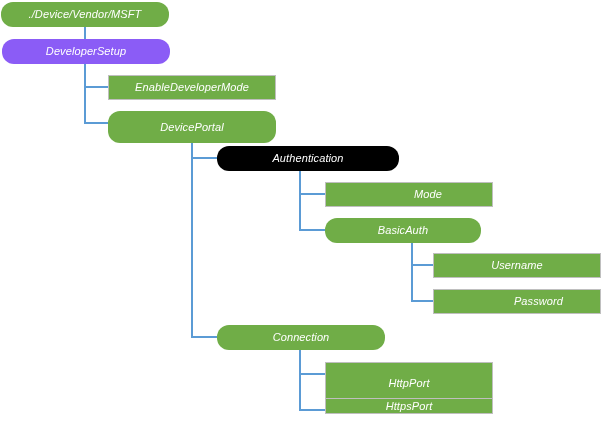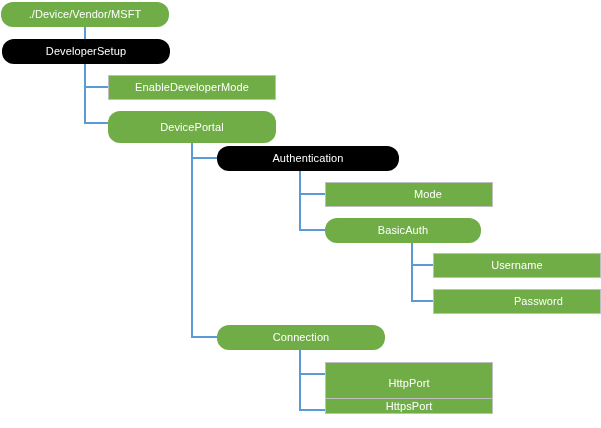--- a/index.html
+++ b/index.html
@@ -41,20 +41,21 @@
   }
   .node.rounded {
     border-radius: 12px;
   }
   .node.rect {
     border: 1px solid #bfbfbf;
   }
   .node-label {
     display: block;
     padding: 0 4px;
+    font-style: italic;
   }
 </style>
 </head>
 <body>
 
 <div id="diagram" style="background: rgb(255, 255, 255);">
   <svg id="connector-layer" width="601" height="428" viewBox="0 0 601 428" xmlns="http://www.w3.org/2000/svg">
       <polyline points="85,27 85,39" fill="none" stroke="#5b9bd5" stroke-width="1.4" shape-rendering="crispEdges"></polyline>
       <polyline points="85,64 85,87 108,87" fill="none" stroke="#5b9bd5" stroke-width="1.4" shape-rendering="crispEdges"></polyline>
       <polyline points="85,64 85,123 108,123" fill="none" stroke="#5b9bd5" stroke-width="1.4" shape-rendering="crispEdges"></polyline>
@@ -64,21 +65,21 @@
       <polyline points="300,171 300,230 325,230" fill="none" stroke="#5b9bd5" stroke-width="1.4" shape-rendering="crispEdges"></polyline>
       <polyline points="412,243 412,265 433,265" fill="none" stroke="#5b9bd5" stroke-width="1.4" shape-rendering="crispEdges"></polyline>
       <polyline points="412,243 412,301 433,301" fill="none" stroke="#5b9bd5" stroke-width="1.4" shape-rendering="crispEdges"></polyline>
       <polyline points="300,350 300,374 325,374" fill="none" stroke="#5b9bd5" stroke-width="1.4" shape-rendering="crispEdges"></polyline>
       <polyline points="300,350 300,410 325,410" fill="none" stroke="#5b9bd5" stroke-width="1.4" shape-rendering="crispEdges"></polyline>
     </svg>
   <div id="node-layer">
       <div class="node rounded" style="left: 1px; top: 2px; width: 168px; height: 25px; background: rgb(112, 173, 71); color: rgb(255, 255, 255);">
         <span class="node-label">./Device/Vendor/MSFT</span>
       </div>
-      <div class="node rounded" style="left: 2px; top: 39px; width: 168px; height: 25px; background: #000000; color: rgb(255, 255, 255);">
+      <div class="node rounded" style="left: 2px; top: 39px; width: 168px; height: 25px; background: #8b5cf6; color: rgb(255, 255, 255);">
         <span class="node-label">DeveloperSetup</span>
       </div>
       <div class="node rect" style="left: 108px; top: 75px; width: 168px; height: 25px; background: rgb(112, 173, 71); color: rgb(255, 255, 255); border-color: rgb(191, 191, 191); align-items: center;">
         <span class="node-label">EnableDeveloperMode</span>
       </div>
       <div class="node rounded" style="left: 108px; top: 111px; width: 168px; height: 32px; background: rgb(112, 173, 71); color: rgb(255, 255, 255);">
         <span class="node-label">DevicePortal</span>
       </div>
       <div class="node rounded" style="left: 217px; top: 146px; width: 182px; height: 25px; background: #000000; color: rgb(255, 255, 255);">
         <span class="node-label">Authentication</span>

